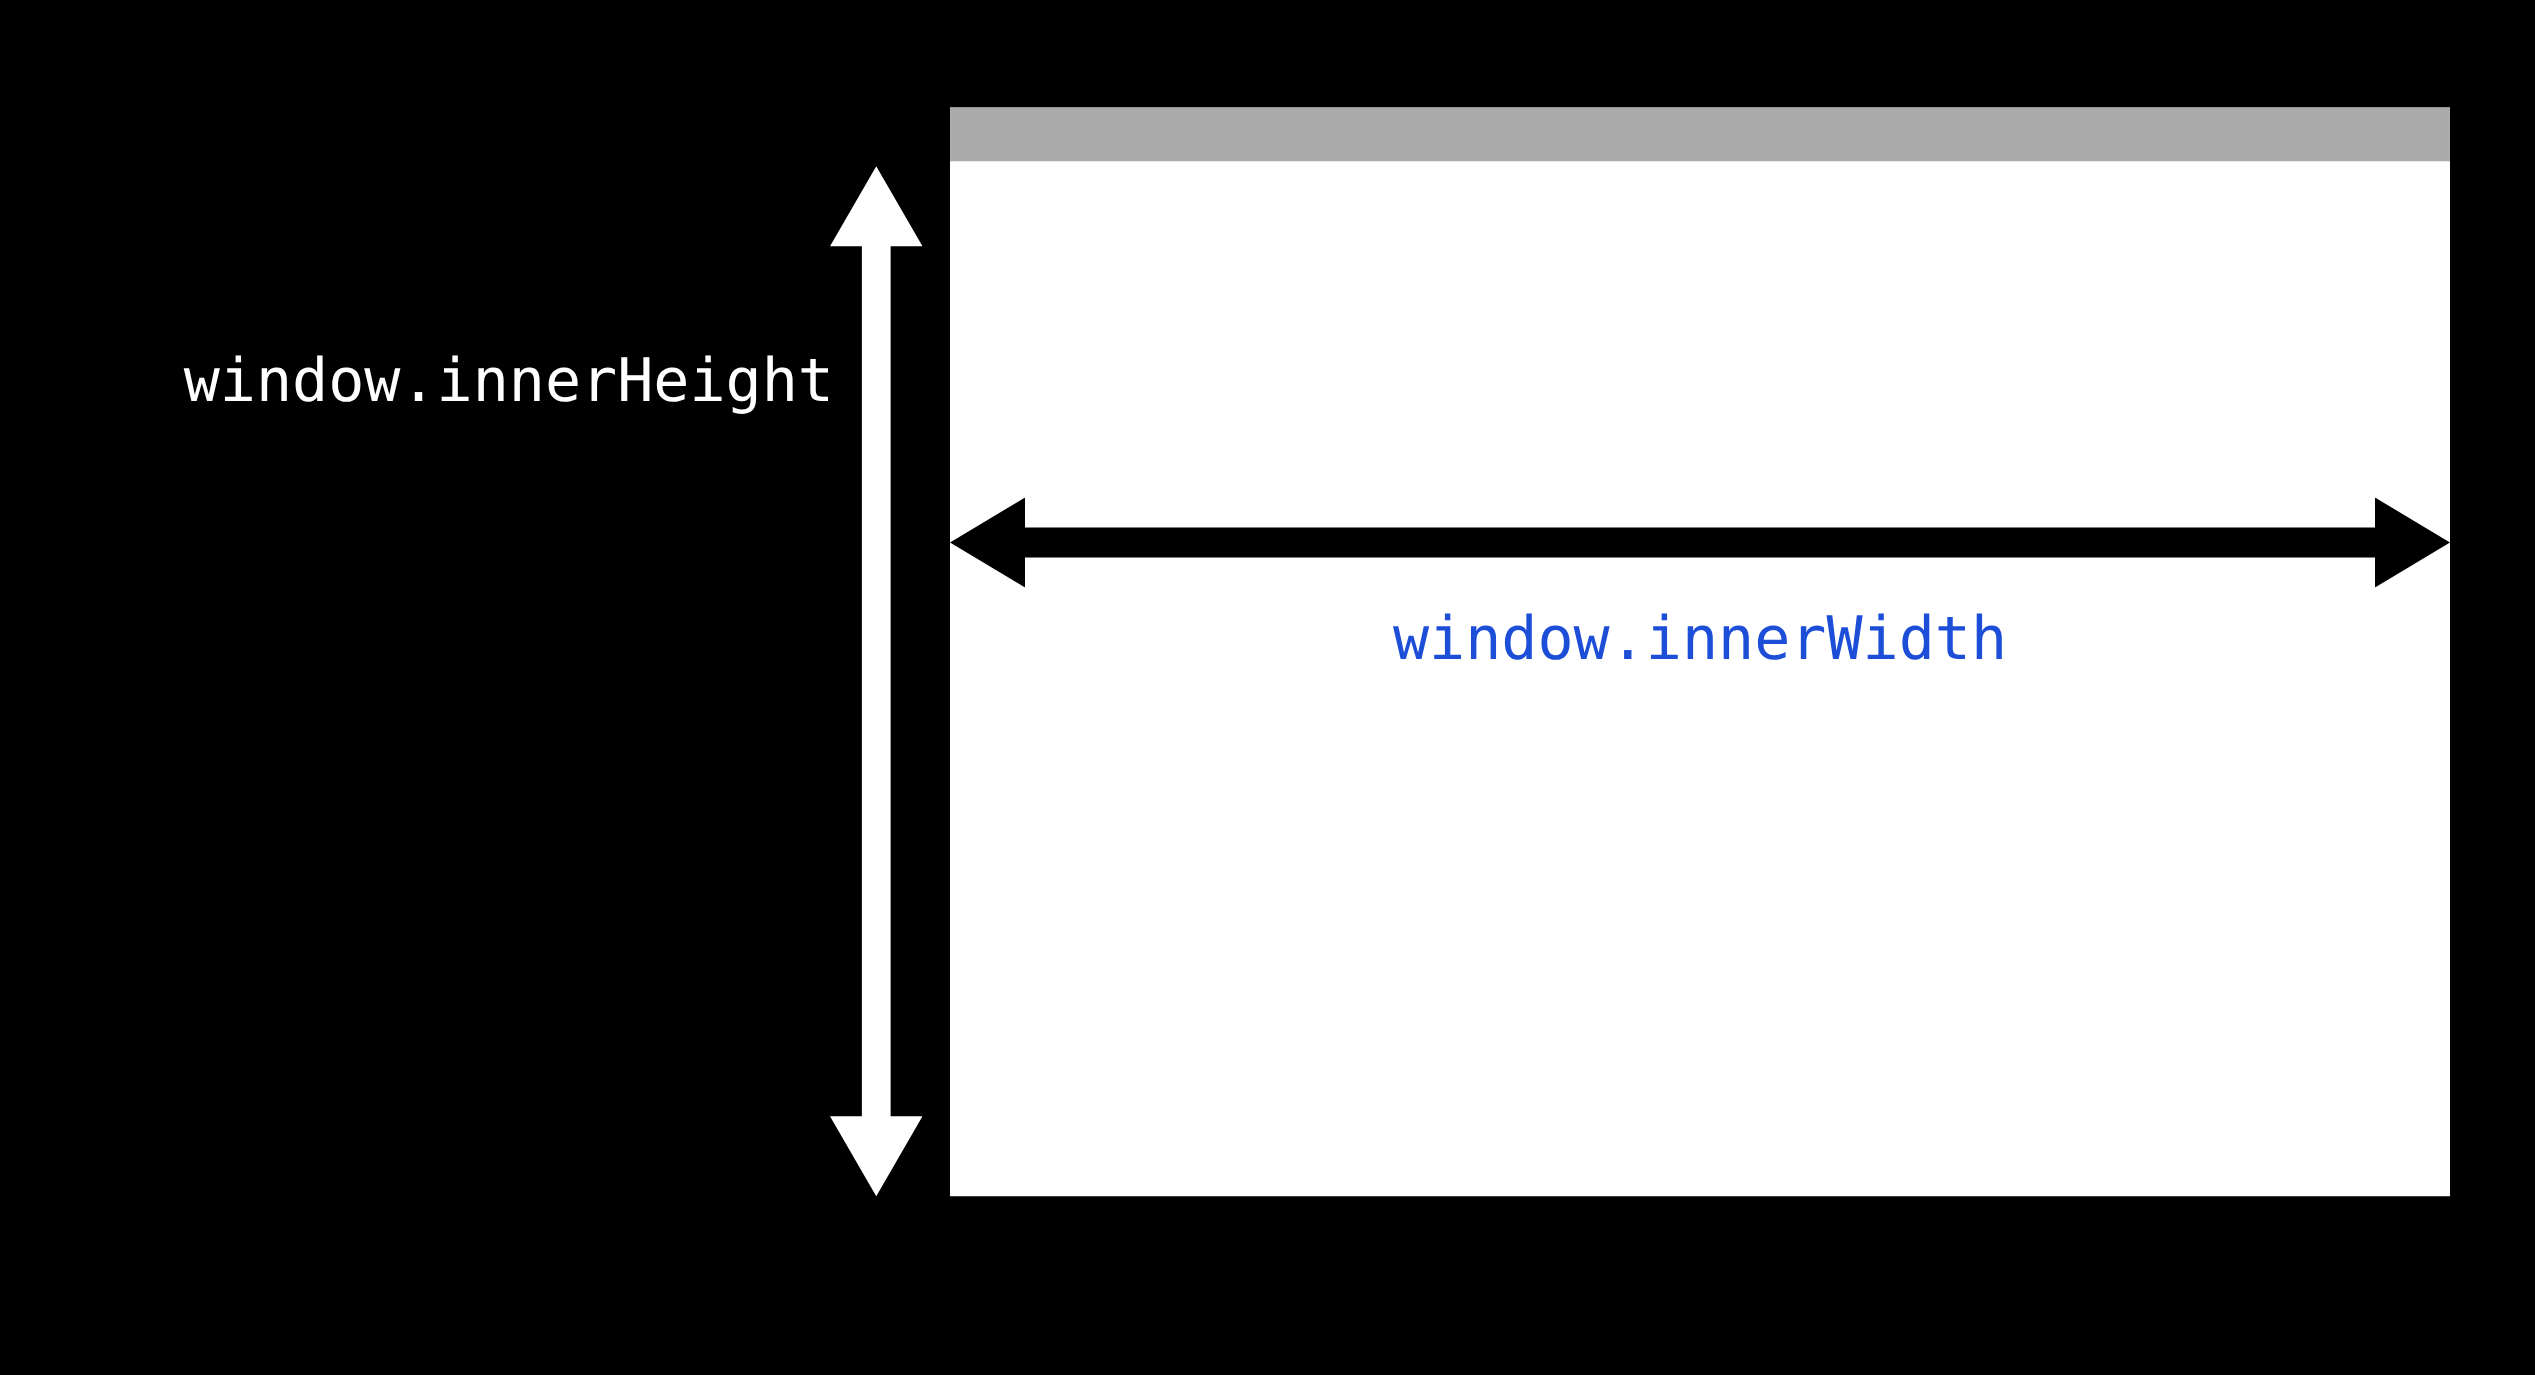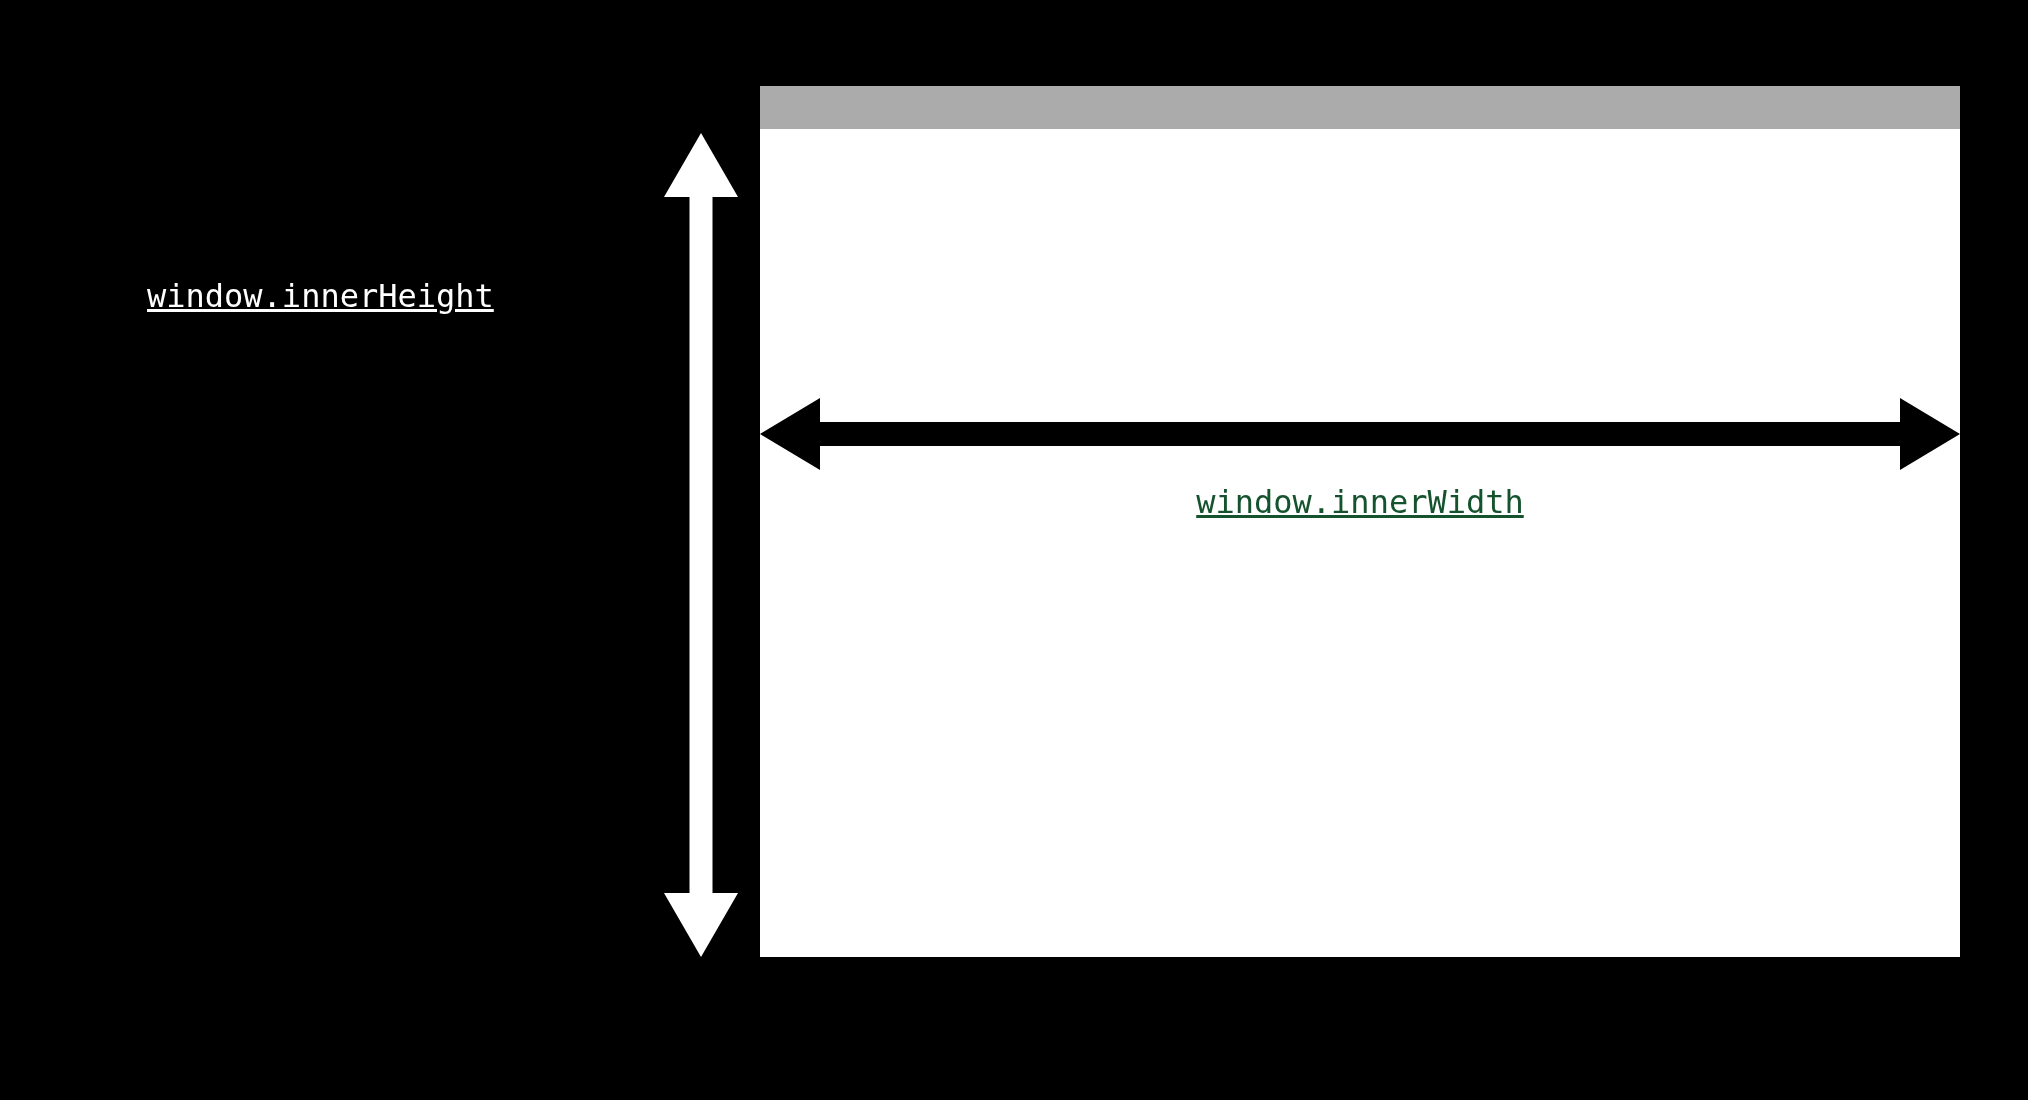--- a/index.html
+++ b/index.html
@@ -49,37 +49,36 @@
     position: absolute;
     left: 0;
     top: 312px; 
     width: 1200px;
     height: 72px;
   }
 
   
   .label {
     position: absolute;
-    font-size: 32px;
+    font-size: 48px;
     line-height: 1.15;
     letter-spacing: 0;
     white-space: nowrap;
-    text-decoration: underline;
   }
   .label-inner-height {
     left: 147px;
     top: 278px;
     color: #ffffff;
   }
   .label-inner-width {
     left: 0;
     top: 398px; 
     width: 100%;
     text-align: center;
-    color: #14532d;
+    color: #1d4ed8;
   }
 </style>
 </head>
 <body>
 
 <div class="canvas">
 
   <div class="label label-inner-height">window.innerHeight</div>
 
   <svg class="v-arrow" viewBox="0 0 74 824" width="74" height="824" xmlns="http://www.w3.org/2000/svg" aria-hidden="true">

